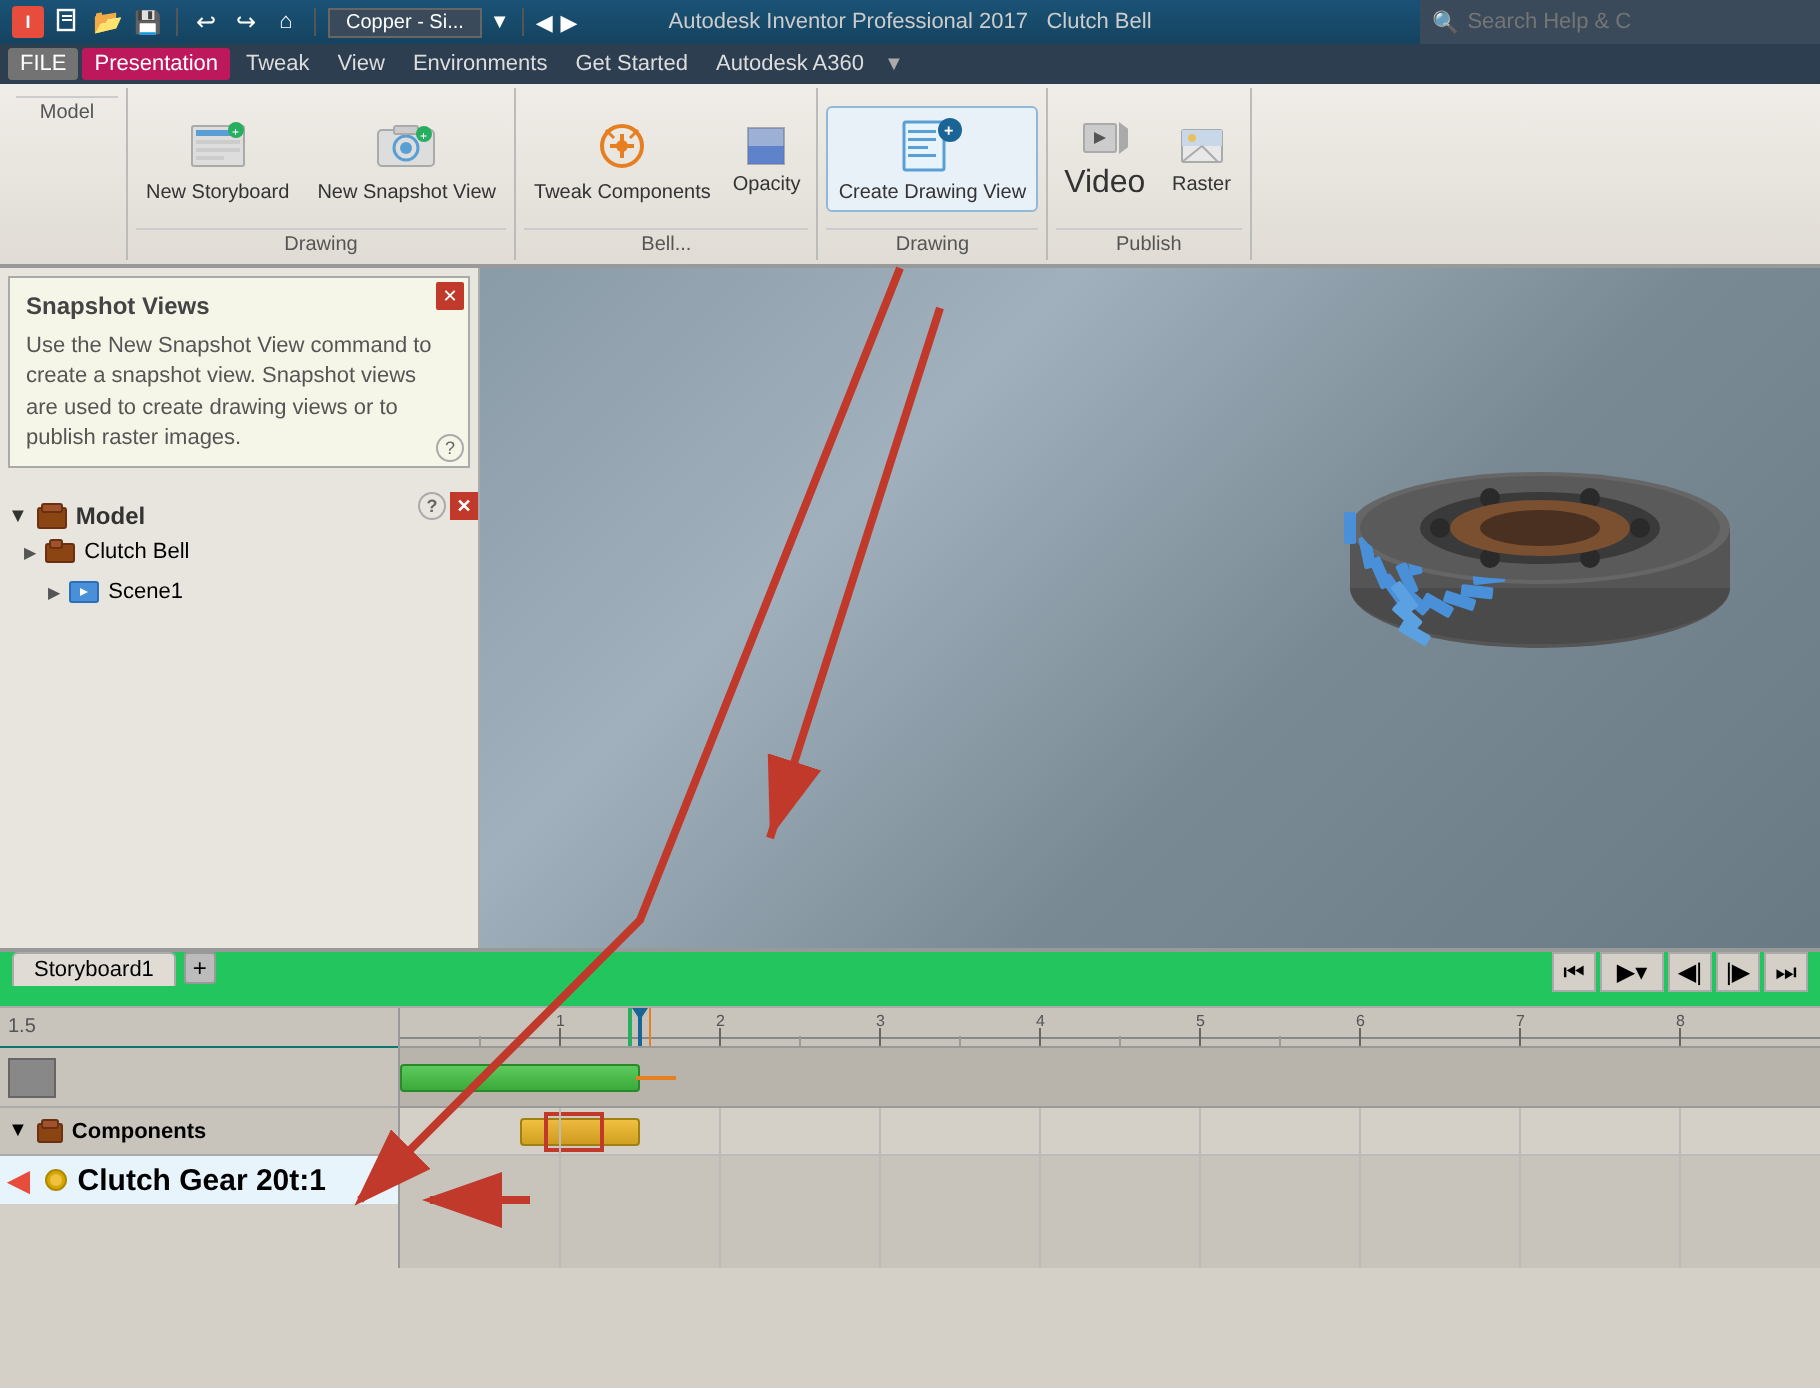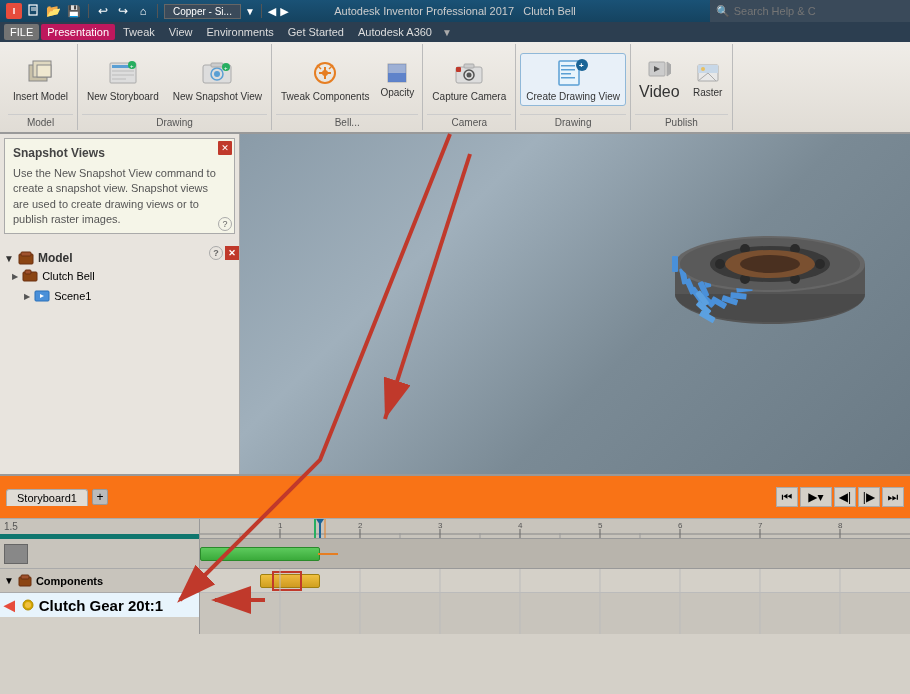--- a/index.html
+++ b/index.html
@@ -240,24 +240,24 @@
 
     
     #timeline {
       height: 160px;
       background: #d4d0c8;
       border-top: 2px solid #999;
       display: flex;
       flex-direction: column;
     }
     #timeline-header {
-      height: 43px;
-      background: #f97316;
-      display: flex;
-      align-items: center;
+      height: 28px;
+      background: #22c55e;
+      display: flex;
+      align-items: flex-start;
       padding: 0 6px;
       gap: 4px;
       border-bottom: 1px solid #aaa;
     }
     .storyboard-tab {
       background: #e0dcd5;
       border: 1px solid #aaa;
       border-bottom: none;
       padding: 2px 10px;
       font-size: 11px;
@@ -326,21 +326,21 @@
       flex-direction: column;
     }
     #tl-time-row {
       height: 20px;
       background: #c8c4bc;
       display: flex;
       align-items: center;
       padding: 0 4px;
       font-size: 10px;
       color: #555;
-      border-bottom: 5px solid #0f766e;
+      border-bottom: 1px solid #0f766e;
     }
     #tl-components-header {
       height: 24px;
       background: #c8c4bc;
       display: flex;
       align-items: center;
       padding: 0 4px;
       font-size: 11px;
       font-weight: bold;
       border-bottom: 1px solid #aaa;
@@ -418,32 +418,20 @@
   <div class="menu-item">Environments</div>
   <div class="menu-item">Get Started</div>
   <div class="menu-item">Autodesk A360</div>
   <div style="color:#aaa;font-size:10px;cursor:pointer;margin-left:2px;">▼</div>
 </div>
 
 <div id="ribbon">
   <div id="ribbon-content">
 
     <div class="ribbon-group">
-      <div class="ribbon-group-items">
-        <div class="ribbon-btn">
-          <div class="icon-area">
-            <svg width="32" height="32" viewBox="0 0 32 32">
-              <rect x="4" y="8" width="18" height="16" fill="#c8c0a8" stroke="#888" stroke-width="1"></rect>
-              <rect x="8" y="4" width="18" height="16" fill="#e0d8c0" stroke="#888" stroke-width="1"></rect>
-              <rect x="12" y="8" width="14" height="12" fill="#f0e8d0" stroke="#888" stroke-width="1"></rect>
-            </svg>
-          </div>
-          <span style="font-size:10px;">Insert Model</span>
-        </div>
-      </div>
       <div class="ribbon-group-label">Model</div>
     </div>
 
     <div class="ribbon-group" style="min-width:120px;">
       <div class="ribbon-group-items" style="gap:4px;">
         <div class="ribbon-btn">
           <div class="icon-area">
             <svg width="32" height="32" viewBox="0 0 32 32">
               <rect x="3" y="6" width="26" height="20" rx="1" fill="#ddd" stroke="#aaa" stroke-width="1"></rect>
               <rect x="5" y="8" width="22" height="3" fill="#5a9fd4"></rect>
@@ -497,38 +485,20 @@
               <rect x="2" y="2" width="18" height="9" fill="rgba(80,120,200,0.5)" stroke="none"></rect>
               <rect x="2" y="11" width="18" height="9" fill="rgba(80,120,200,0.9)" stroke="none"></rect>
             </svg>
           </div>
           <span style="font-size:10px;">Opacity</span>
         </div>
       </div>
       <div class="ribbon-group-label">Bell...</div>
     </div>
 
-    <div class="ribbon-group" style="min-width:90px;">
-      <div class="ribbon-group-items">
-        <div class="ribbon-btn">
-          <div class="icon-area">
-            <svg width="32" height="32" viewBox="0 0 32 32">
-              <rect x="3" y="10" width="26" height="16" rx="2" fill="#ddd" stroke="#aaa"></rect>
-              <circle cx="16" cy="18" r="5" fill="none" stroke="#555" stroke-width="1.5"></circle>
-              <circle cx="16" cy="18" r="2.5" fill="#555"></circle>
-              <rect x="11" y="7" width="10" height="4" rx="1" fill="#ccc" stroke="#aaa"></rect>
-              <rect x="3" y="10" width="5" height="5" fill="#c0392b" rx="1"></rect>
-            </svg>
-          </div>
-          <span style="font-size:10px;text-align:center;">Capture
-Camera</span>
-        </div>
-      </div>
-      <div class="ribbon-group-label">Camera</div>
-    </div>
 
     <div class="ribbon-group" style="min-width:80px; position:relative;">
       <div class="ribbon-group-items">
         <div class="ribbon-btn" style="background:#e8f0f8;border:1px solid #90b8d8;">
           <div class="icon-area">
             <svg width="32" height="32" viewBox="0 0 32 32">
               <rect x="2" y="4" width="20" height="24" rx="1" fill="#e8f4fc" stroke="#5a9fd4" stroke-width="1.5"></rect>
               <rect x="4" y="8" width="14" height="1.5" fill="#5a9fd4"></rect>
               <rect x="4" y="12" width="14" height="1.5" fill="#5a9fd4"></rect>
               <rect x="4" y="16" width="10" height="1.5" fill="#5a9fd4"></rect>

